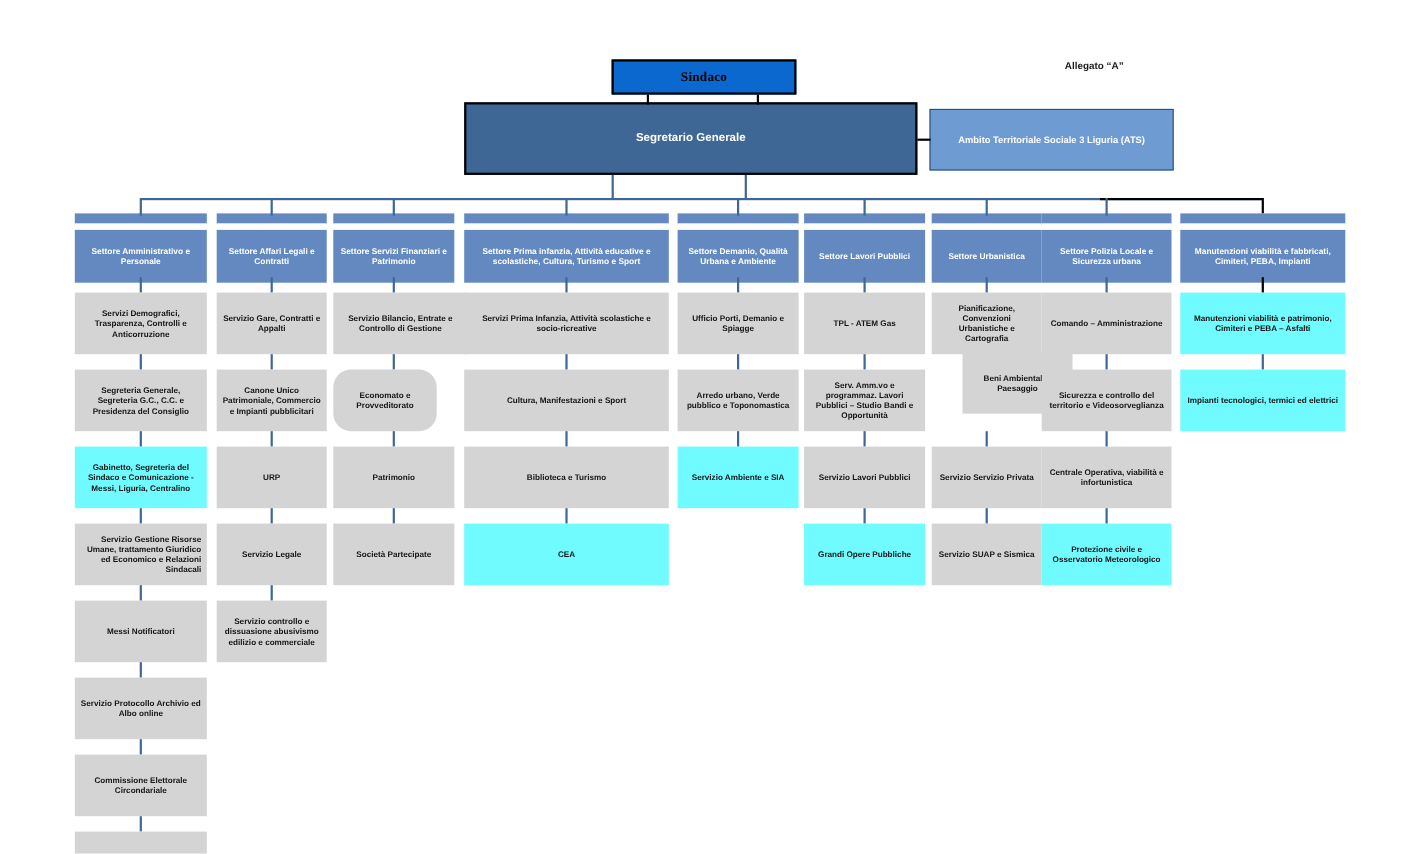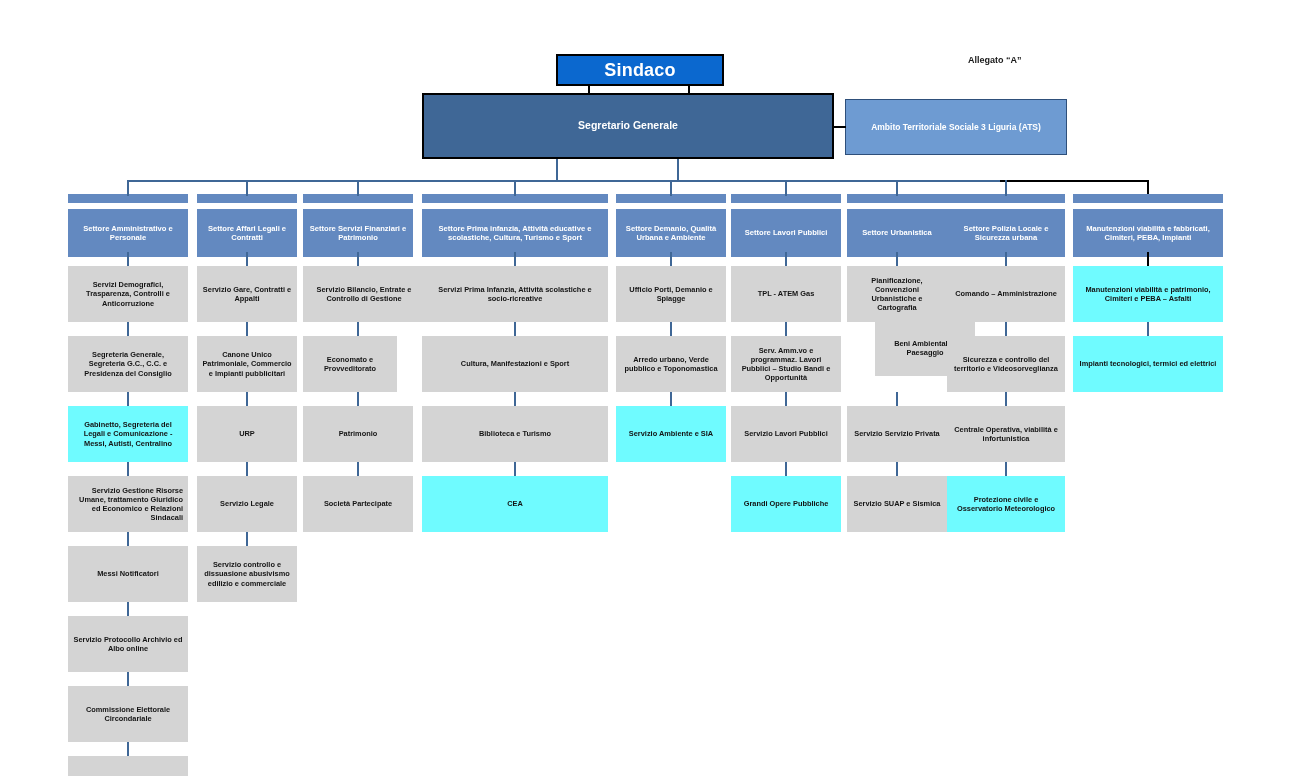--- a/index.html
+++ b/index.html
@@ -21,24 +21,25 @@
     justify-content:center;
     text-align:center;
     font-weight:bold;
     line-height:1.25;
     padding:2px 5px;
   }
 
   
   .node-sindaco{
     background:#0b68cf;
-    color:#ffffff;
+    color:#000000;
     border:2px solid #000000;
-    font-size:18px;
+    font-size:12px;
     letter-spacing:.2px;
+    font-family:Liberation Serif, serif;
   }
   .node-segretario{
     background:#3f6796;
     color:#ffffff;
     border:2px solid #000000;
     font-size:10.5px;
   }
   .node-ats{
     background:#6e9bd2;
     color:#ffffff;
@@ -106,21 +107,21 @@
     <div class="conn v black" style="left: 1147px; top: 180px; height: 14px;"></div>
     <div class="sector-cap" style="left: 68px; top: 194px; width: 120px;"></div>
     <div class="sector-capline" style="left: 68px; top: 203px; width: 120px;"></div>
     <div class="conn v" style="left: 127px; top: 180px; height: 16px;"></div>
     <div class="box sector" style="left: 68px; top: 209px; width: 120px; height: 48px;">Settore Amministrativo e Personale</div>
     <div class="conn v" style="left: 127px; top: 252px; height: 14px;"></div>
     <div class="box srv" style="left: 68px; top: 266px; width: 120px; height: 56px;">Servizi Demografici, Trasparenza, Controlli e Anticorruzione</div>
     <div class="conn v" style="left: 127px; top: 322px; height: 14px;"></div>
     <div class="box srv" style="left: 68px; top: 336px; width: 120px; height: 56px;">Segreteria Generale, Segreteria G.C., C.C. e Presidenza del Consiglio</div>
     <div class="conn v" style="left: 127px; top: 392px; height: 14px;"></div>
-    <div class="box srv cyan" style="left: 68px; top: 406px; width: 120px; height: 56px;">Gabinetto, Segreteria  del Legali e Comunicazione - Messi, Autisti, Centralino</div>
+    <div class="box srv cyan" style="left: 68px; top: 406px; width: 120px; height: 56px;">Gabinetto, Segreteria  del Sindaco e Comunicazione - Messi, Liguria, Centralino</div>
     <div class="conn v" style="left: 127px; top: 462px; height: 14px;"></div>
     <div class="box srv" style="left: 68px; top: 476px; width: 120px; height: 56px; text-align: right;">Servizio Gestione Risorse Umane, trattamento Giuridico ed Economico e Relazioni Sindacali</div>
     <div class="conn v" style="left: 127px; top: 532px; height: 14px;"></div>
     <div class="box srv" style="left: 68px; top: 546px; width: 120px; height: 56px;">Messi Notificatori</div>
     <div class="conn v" style="left: 127px; top: 602px; height: 14px;"></div>
     <div class="box srv" style="left: 68px; top: 616px; width: 120px; height: 56px;">Servizio Protocollo Archivio ed Albo online</div>
     <div class="conn v" style="left: 127px; top: 672px; height: 14px;"></div>
     <div class="box srv" style="left: 68px; top: 686px; width: 120px; height: 56px;">Commissione Elettorale Circondariale</div>
     <div class="conn v" style="left: 127px; top: 742px; height: 14px;"></div>
     <div class="box srv" style="left: 68px; top: 756px; width: 120px; height: 56px;">Servizio Informatica</div>
@@ -138,21 +139,21 @@
     <div class="box srv" style="left: 197px; top: 476px; width: 100px; height: 56px;">Servizio Legale</div>
     <div class="conn v" style="left: 246px; top: 532px; height: 14px;"></div>
     <div class="box srv" style="left: 197px; top: 546px; width: 100px; height: 56px;">Servizio controllo e dissuasione abusivismo edilizio e commerciale</div>
     <div class="sector-cap" style="left: 303px; top: 194px; width: 110px;"></div>
     <div class="sector-capline" style="left: 303px; top: 203px; width: 110px;"></div>
     <div class="conn v" style="left: 357px; top: 180px; height: 16px;"></div>
     <div class="box sector" style="left: 303px; top: 209px; width: 110px; height: 48px;">Settore Servizi Finanziari e Patrimonio</div>
     <div class="conn v" style="left: 357px; top: 252px; height: 14px;"></div>
     <div class="box srv" style="left: 303px; top: 266px; width: 122px; height: 56px;">Servizio Bilancio, Entrate e Controllo di Gestione</div>
     <div class="conn v" style="left: 357px; top: 322px; height: 14px;"></div>
-    <div class="box srv" style="left: 303px; top: 336px; width: 94px; height: 56px;">Economato e Provveditorato</div>
+    <div class="box srv" style="left: 303px; top: 336px; width: 94px; height: 56px; border-radius: 16px;">Economato e Provveditorato</div>
     <div class="conn v" style="left: 357px; top: 392px; height: 14px;"></div>
     <div class="box srv" style="left: 303px; top: 406px; width: 110px; height: 56px;">Patrimonio</div>
     <div class="conn v" style="left: 357px; top: 462px; height: 14px;"></div>
     <div class="box srv" style="left: 303px; top: 476px; width: 110px; height: 56px;">Società Partecipate</div>
     <div class="sector-cap" style="left: 422px; top: 194px; width: 186px;"></div>
     <div class="sector-capline" style="left: 422px; top: 203px; width: 186px;"></div>
     <div class="conn v" style="left: 514px; top: 180px; height: 16px;"></div>
     <div class="box sector" style="left: 422px; top: 209px; width: 186px; height: 48px;">Settore  Prima infanzia, Attività educative e scolastiche, Cultura, Turismo e Sport</div>
     <div class="conn v" style="left: 514px; top: 252px; height: 14px;"></div>
     <div class="box srv" style="left: 422px; top: 266px; width: 186px; height: 56px;">Servizi Prima Infanzia, Attività scolastiche e socio-ricreative</div>

